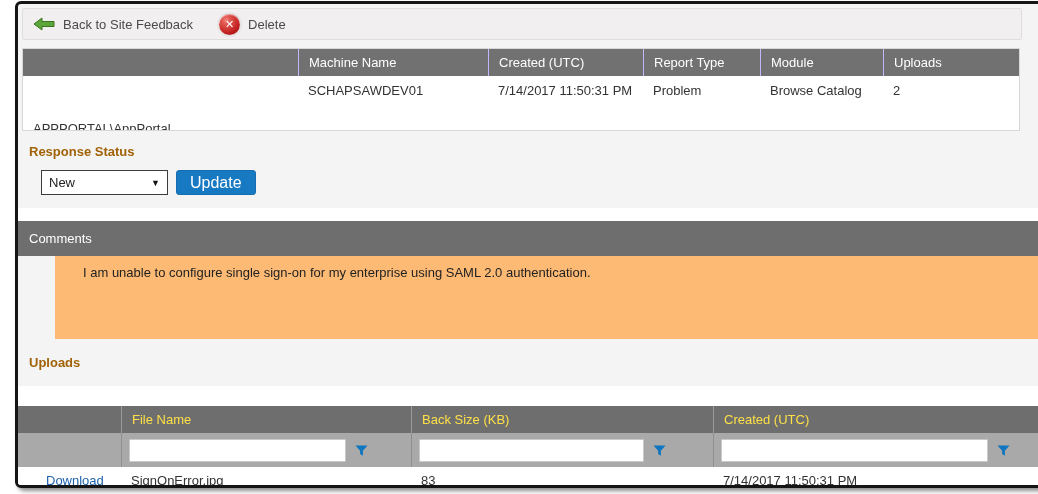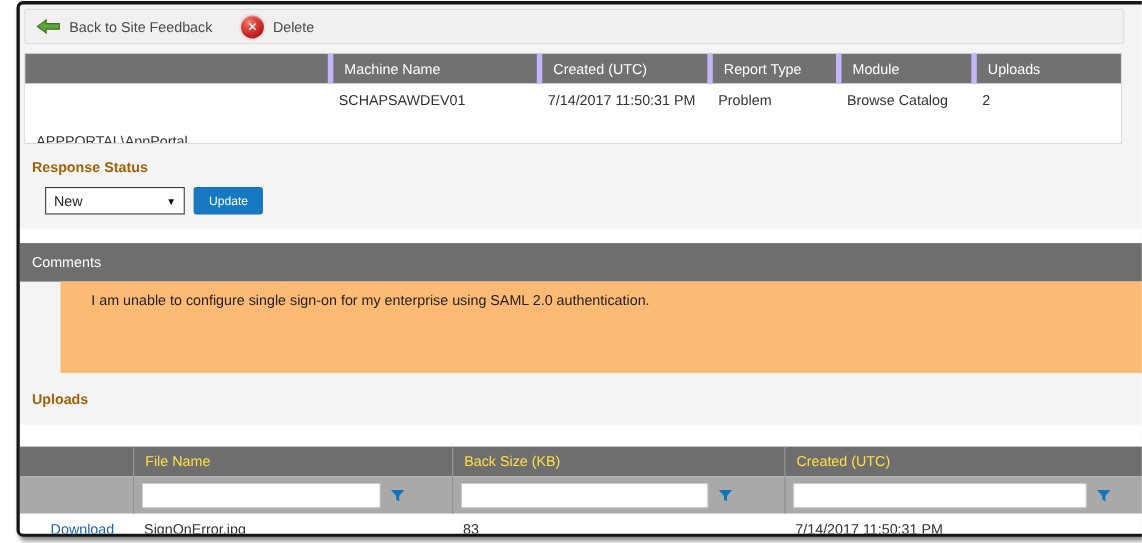--- a/index.html
+++ b/index.html
@@ -33,42 +33,42 @@
     background: radial-gradient(circle at 35% 30%, #ef8a84, #d register 0%, #e2574f 15%, #c01e1f 60%, #8e0f12 100%);
     background: radial-gradient(circle at 35% 30%, #ef8a84 0%, #e2574f 20%, #c01e1f 65%, #8e0f12 100%);
     box-shadow: 0 0 0 2px #e7e4e4, inset 0 1px 1px rgba(255,255,255,.5);
     color: #fff; font-weight: bold; font-size: 11px;
     display: flex; align-items: center; justify-content: center;
   }
 
   
   .detail-table { margin: 8px 0 0 4px; width: 998px; background: #fff; border: 1px solid #d8d8d8; }
   .dt-head { display: flex; height: 27px; background: #717171; color: #fff; align-items: center; }
-  .dt-head .cell { border-left: 5px solid #c4b5fd; height: 100%; display: flex; align-items: center; }
+  .dt-head .cell { border-left: 1px solid #c4b5fd; height: 100%; display: flex; align-items: center; }
   .dt-head .cell:first-child { border-left: none; }
   .dt-body { display: flex; height: 54px; background: #fff; }
   .cell { padding: 0 10px; overflow: hidden; white-space: nowrap; }
   .dt-body .cell { padding-top: 7px; }
   .c0 { width: 275px; margin-top: 38px; } .c1 { width: 190px; } .c2 { width: 155px; }
   .c3 { width: 117px; } .c4 { width: 123px; } .c5 { flex: 1; }
 
   
   .response { height: 77px; padding: 13px 0 0 11px; }
   .blue-label { color: #a16207; font-weight: bold; font-size: 13px; }
   .resp-controls { margin-top: 11px; display: flex; align-items: flex-end; margin-left: 12px; }
   .dropdown {
     width: 127px; height: 25px; background: #fff; border: 1px solid #3c3c3c;
     display: flex; align-items: center; justify-content: space-between;
     padding: 0 7px; cursor: pointer; color: #222;
   }
   .dropdown .caret { font-size: 9px; color: #111; }
   .update-btn {
     margin-left: 8px; height: 25px; padding: 0 13px;
     background: #1779c2; color: #fff; border: 1px solid #156eb1; border-radius: 3px;
-    font-size: 11px; cursor: pointer; font-family: inherit;
+    font-size: 16px; cursor: pointer; font-family: inherit;
   }
 
   .white-strip { background: #fff; }
 
   
   .section-bar {
     height: 35px; background: #6e6e6e; color: #ffffff;
     display: flex; align-items: center; padding-left: 11px;
   }
   .comments-body { background: #fdba74; height: 83px; padding: 9px 28px; color: #222; margin-left: 37px; }

